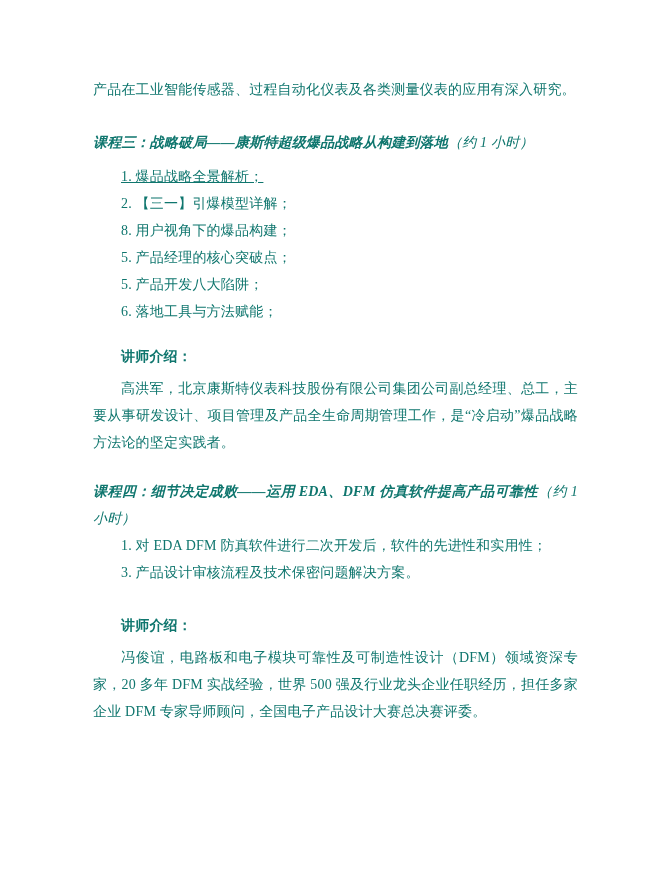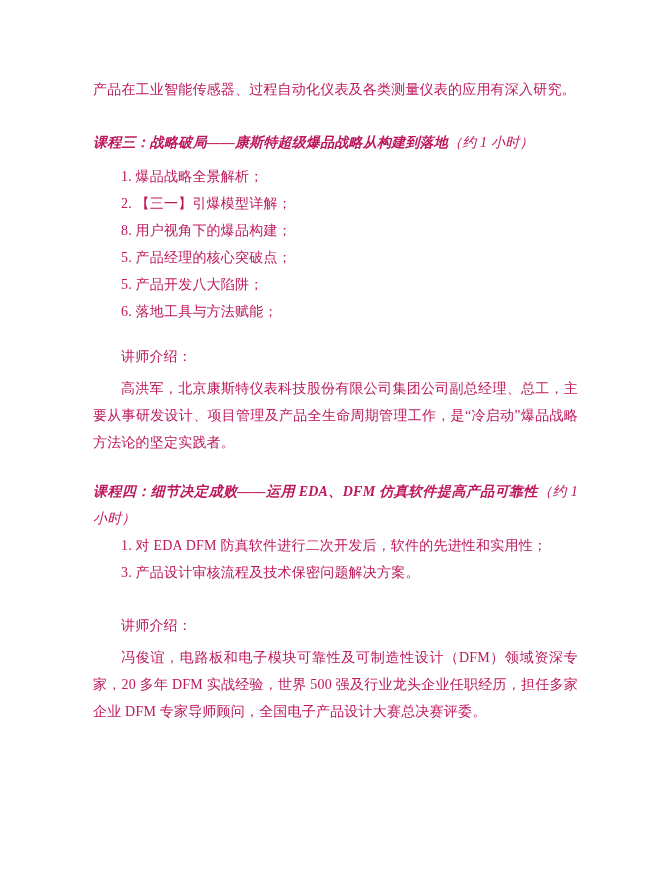--- a/index.html
+++ b/index.html
@@ -13,44 +13,44 @@
     overflow: hidden;
   }
   .page {
     box-sizing: border-box;
     width: 671px;
     height: 890px;
     padding: 76px 93px 0 93px;
     font-family: "Liberation Serif", "DejaVu Serif", serif;
     font-size: 14px;
     line-height: 27px;
-    color: #be185d;
+    color: #0f766e;
     background: #ffffff;
   }
   .page p {
     margin: 0;
     text-align: justify;
     letter-spacing: 0.2px;
   }
   .indent {
     text-indent: 2em;
   }
   .bold {
-    font-weight: 400;
+    font-weight: 700;
   }
   .sec-heading {
     font-weight: 700;
     font-style: italic;
   }
   .sec-heading .duration {
     font-weight: 400;
   }
   .mt-heading3 { margin-top: 26px !important; }
   .mt-heading4 { margin-top: 22px !important; }
-  .mt-list3    { margin-top: 7px  !important; }
+  .mt-list3    { margin-top: 7px  !important; text-decoration: underline; }
   .mt-label3   { margin-top: 18px !important; }
   .mt-label4   { margin-top: 26px !important; }
   .mt-bio      { margin-top: 5px  !important; }
 </style>
 </head>
 <body>
 
 <div class="page">
 
   <p class="body-text">产品在工业智能传感器、过程自动化仪表及各类测量仪表的应用有深入研究。</p>

